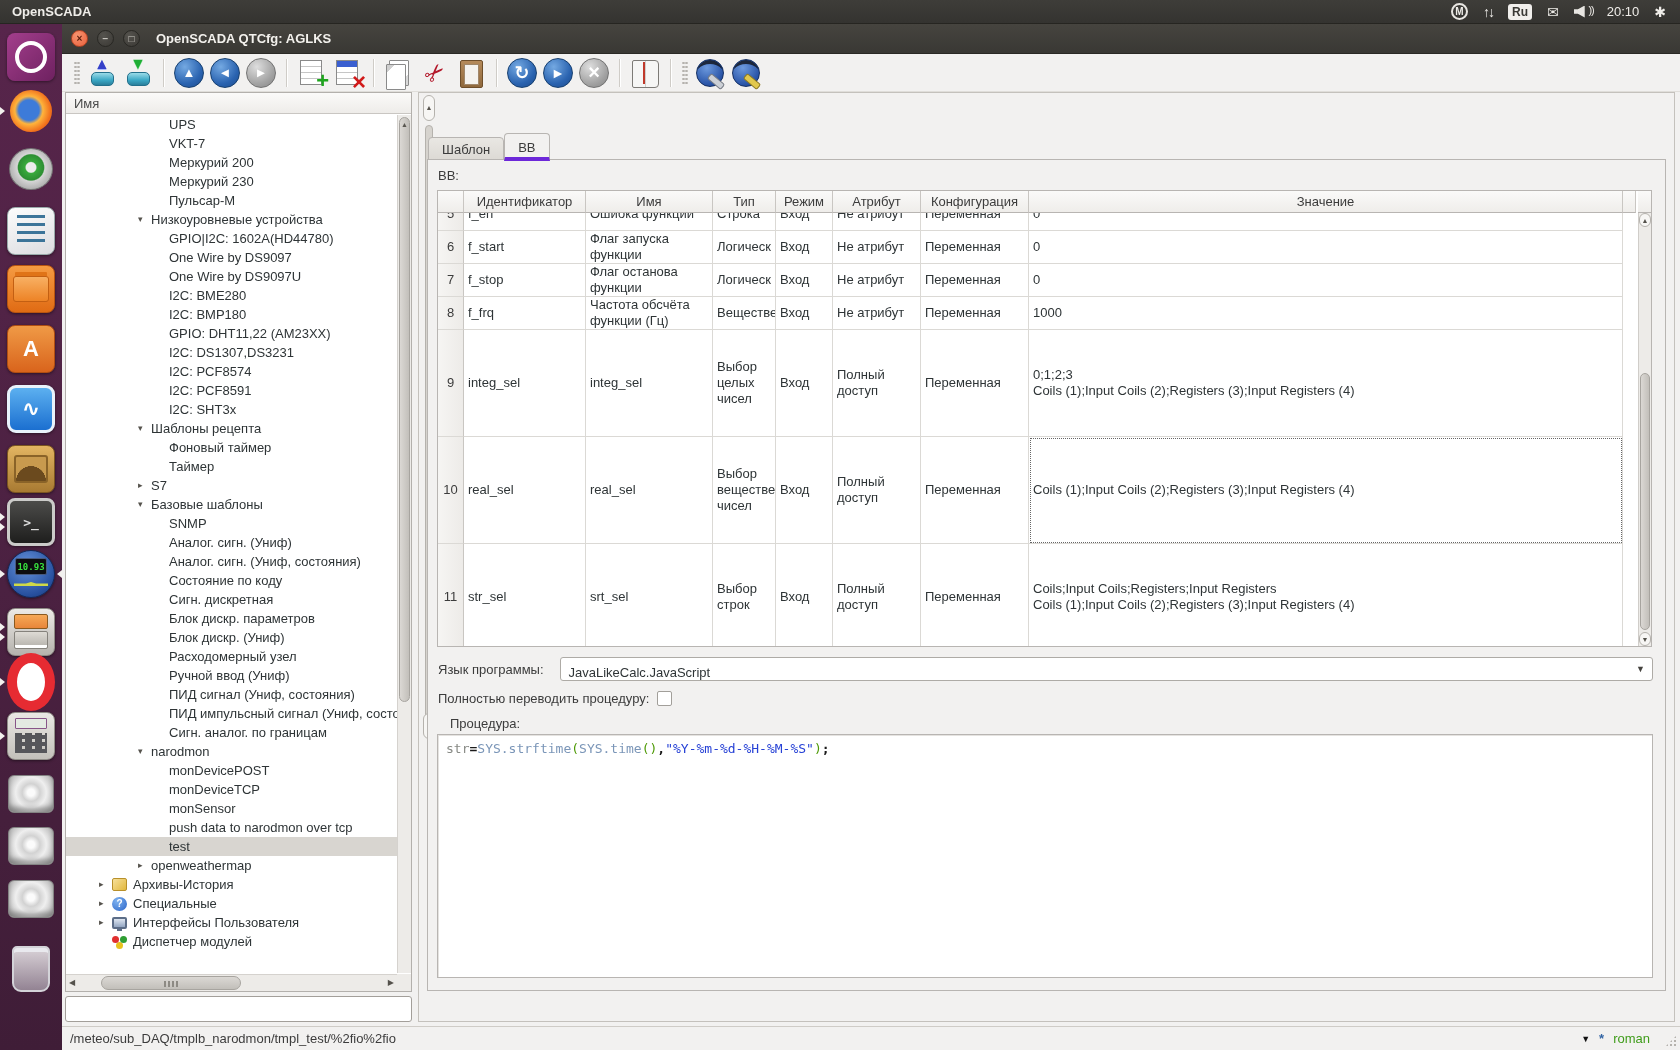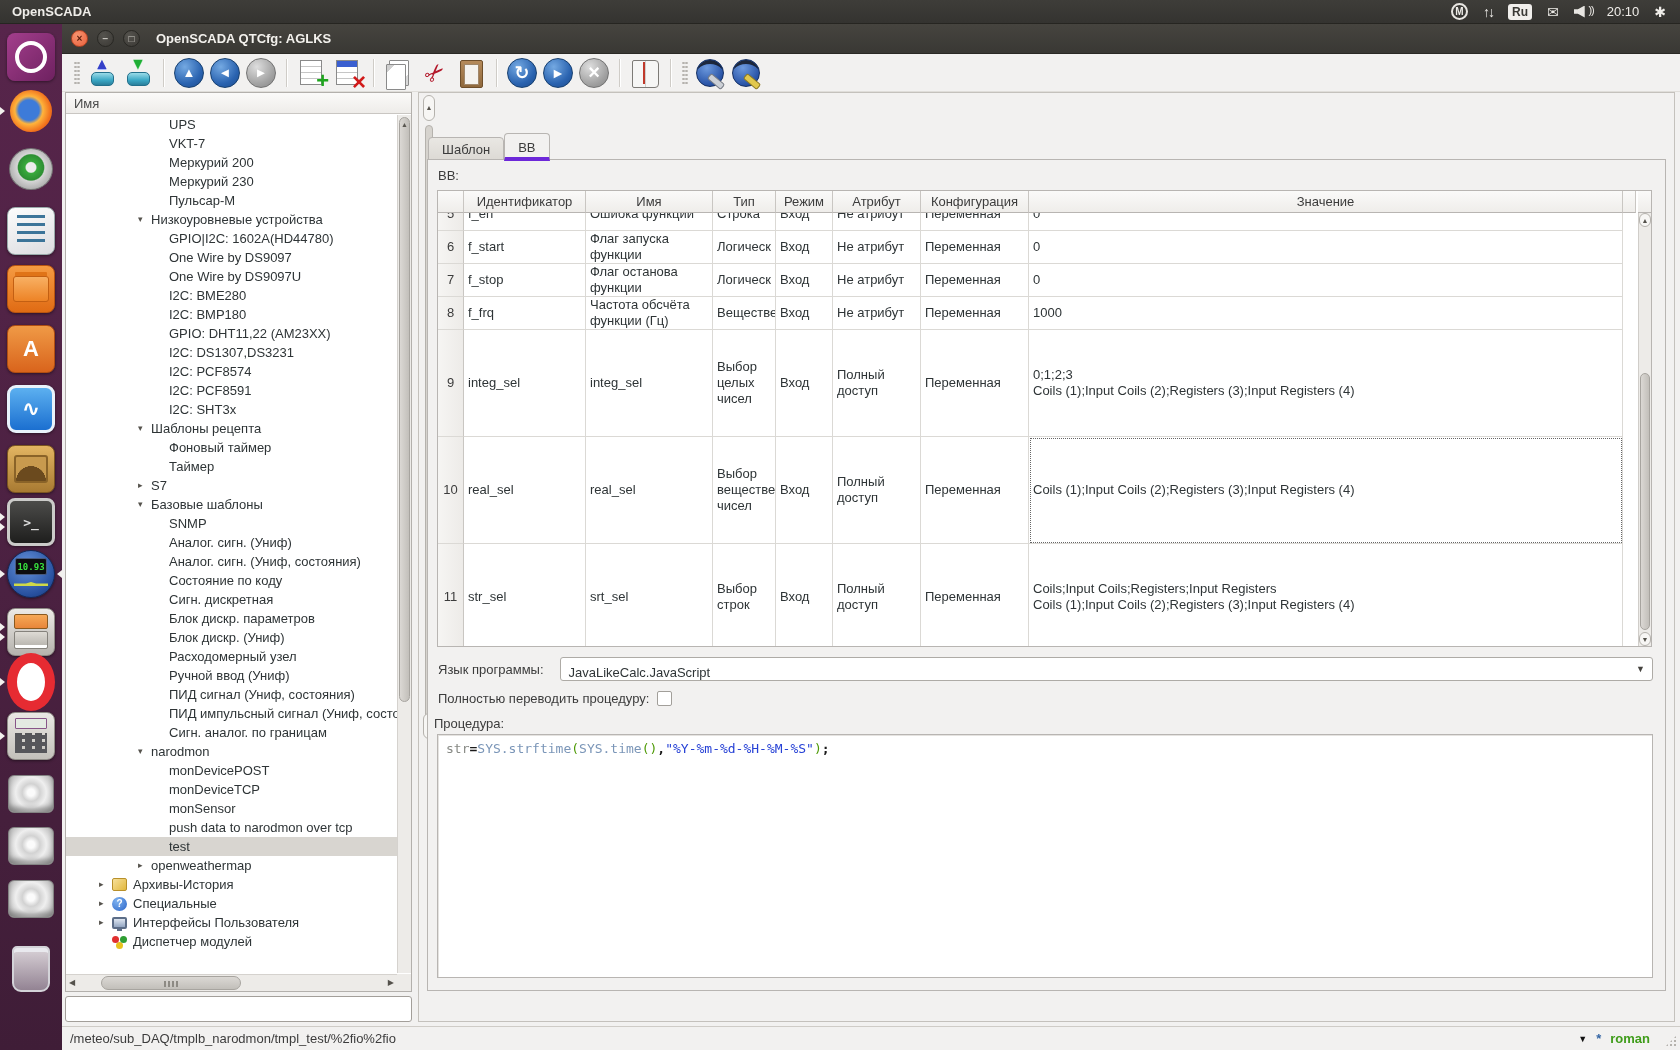--- a/index.html
+++ b/index.html
@@ -149,35 +149,35 @@
 #vv-vscroll .btn.b{bottom:0}
 #vv-vscroll .vthumb{position:absolute;left:1px;right:1px;top:160px;bottom:16px;background:linear-gradient(90deg,#dbd8d4,#c2bfba);border:1px solid #a7a49f;border-radius:6px}
 #vv-corner{position:absolute;right:0;top:0;width:13px;height:22px;background:linear-gradient(#fafaf9,#efedea);border-bottom:1px solid #b8b5b2}
 
 
 #lang-row{position:absolute;left:10px;top:497px;right:12px;height:24px;display:flex;align-items:center}
 #lang-combo{margin-left:16px;flex:1;height:24px;background:#fff;border:1px solid #aeaba6;border-radius:3px;display:flex;align-items:flex-end;padding:0 8px;position:relative;color:#2e3436}
 #lang-combo .carr{position:absolute;right:7px;top:6px;font-size:9px;color:#44423e}
 #trans-row{position:absolute;left:10px;top:531px;display:flex;align-items:center;gap:8px}
 #trans-check{width:15px;height:15px;background:#fff;border:1px solid #a29f9a;border-radius:2px}
-#proc-label{position:absolute;left:6px;top:556px}
+#proc-label{position:absolute;left:22px;top:556px}
 #proc-area{position:absolute;left:9px;right:12px;top:574px;bottom:12px;background:#fff;border:1px solid #b8b5b2;box-shadow:inset 1px 1px 0 #e5e3e0;font:13px "DejaVu Sans Mono","Liberation Mono",monospace;padding:6px 8px;color:#1a1a1a}
 .ck-var{color:#888a85}
 .ck-op{color:#1a1a1a;font-weight:bold}
 .ck-fn{color:#7b96b8}
 .ck-br{color:#4e9a06}
 .ck-str{color:#2742d6}
 
 
 #status-bar{position:absolute;left:62px;right:0;bottom:0;height:24px;background:#f2f1f0;border-top:1px solid #cfccc7;z-index:30}
 #status-path{position:absolute;left:8px;top:4px;color:#3c3c3c}
 #status-right{position:absolute;right:30px;top:4px;display:flex;align-items:center;gap:9px}
 #user-drop{font-size:9px;color:#111}
 #user-star{color:#3465a4;font-weight:bold}
-#status-user{color:#3f9c1a;font-weight:bold}
+#status-user{color:#3f9c1a;font-weight:normal}
 #grip{position:absolute;right:3px;bottom:3px;width:12px;height:12px;background:radial-gradient(circle,#b5b2ad 1.2px,transparent 1.5px);background-size:4px 4px;clip-path:polygon(100% 0,100% 100%,0 100%)}
 </style>
 </head>
 <body>
 
 <div id="top-panel">
   <span class="app-name">OpenSCADA</span>
   <div class="tray">
     <span class="tray-m">M</span>
     <span class="tray-arrows">↑↓</span>

